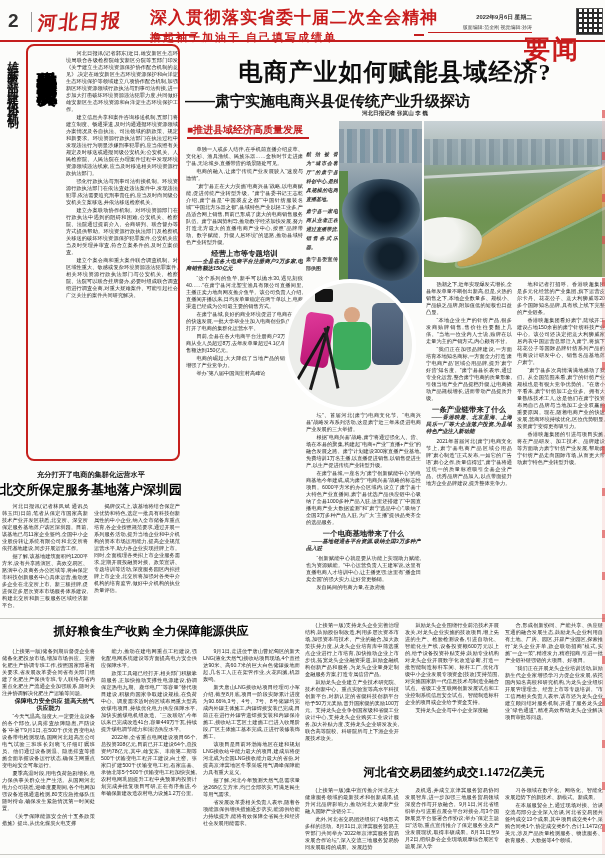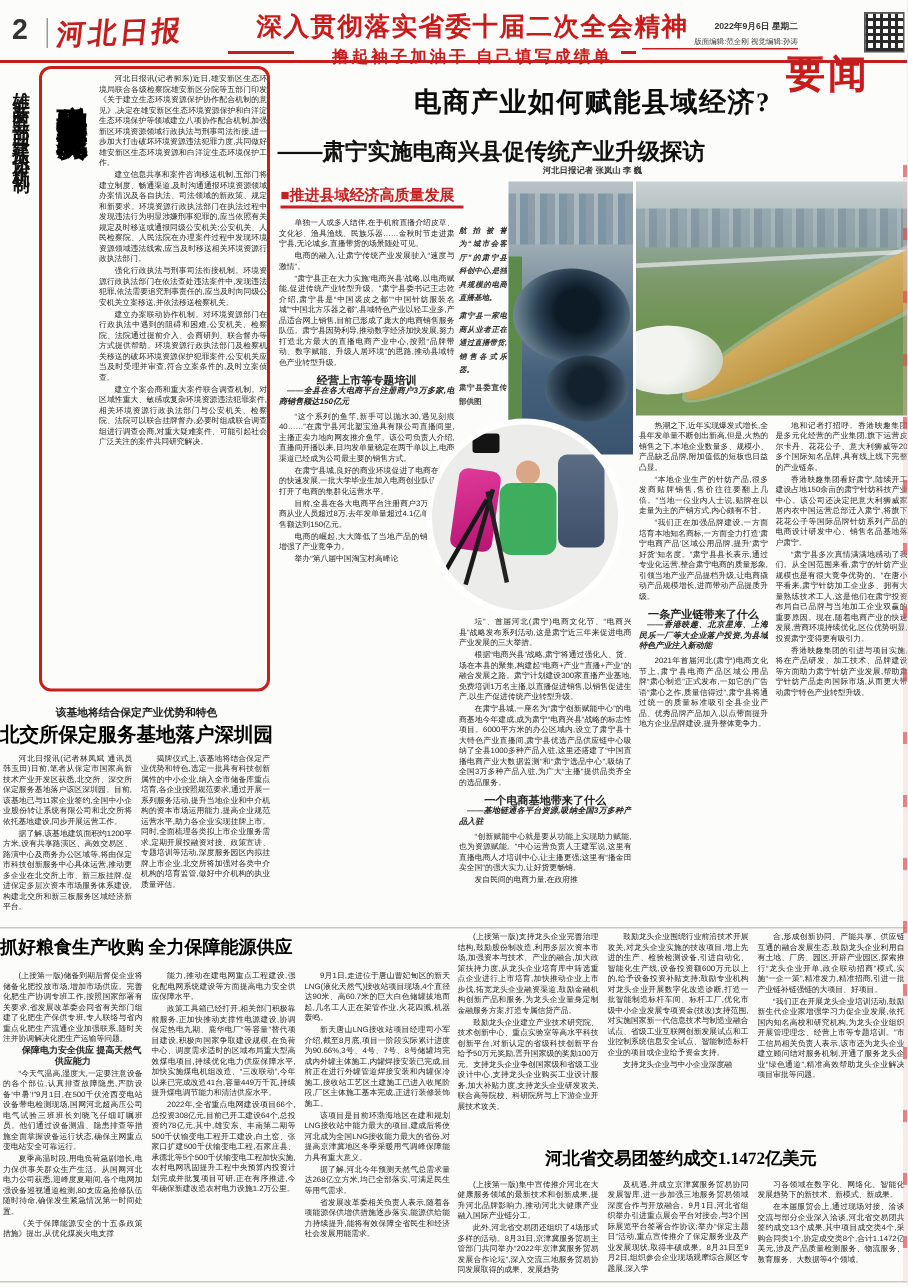--- a/index.html
+++ b/index.html
@@ -10,40 +10,40 @@
   .col{position:absolute;overflow:hidden;text-align:justify;font-size:5.2px;line-height:7px;color:#262626;}
   .col p{margin:0 0 1px;text-indent:2em;}
   .vert{writing-mode:vertical-rl;text-orientation:upright;}
   .rule{position:absolute;background:#c41e1e;}
   .grayrule{position:absolute;background:#c9c9c4;}
   
   .pagenum{left:8px;top:10px;font-size:19px;font-weight:bold;color:#333;}
   .mastbar{left:31px;top:12px;width:1px;height:20px;background:#999;}
   .masthead{left:38px;top:9px;font-size:19px;font-weight:bold;color:#c31f1f;
             transform:skewX(-8deg) rotate(-2deg);letter-spacing:2px;}
-  .slogan{left:150px;top:6px;width:330px;text-align:center;}
+  .slogan{left:150px;top:6px;width:330px;}
   .slogan .s1{font-size:17px;font-weight:bold;color:#c81c1c;letter-spacing:1px;}
   .slogan .s2{font-size:11px;font-weight:bold;color:#c81c1c;letter-spacing:2px;margin-top:1px;}
   .dateblock{left:428px;top:13px;width:104px;text-align:right;}
   .dateblock .d1{font-size:5.8px;font-weight:bold;color:#333;}
   .dateblock .d2{font-size:5px;color:#444;margin-top:2px;}
   .yaowen{left:524px;top:6px;font-size:26px;font-weight:bold;color:#c81c1c;letter-spacing:2px;margin-top:26px;}
   .qr{left:576px;top:8px;width:25px;height:25px;border:1px solid #555;background-color:#fff;
       background-image:repeating-linear-gradient(0deg,#2a2a2a 0 2px,transparent 2px 5px),
                        repeating-linear-gradient(90deg,#2a2a2a 0 2px,transparent 2px 5px);}
   
   .lead-kicker{left:5px;top:52px;height:402px;font-size:11.5px;font-weight:bold;letter-spacing:4px;color:#111;}
   .lead-frame{left:26px;top:44px;width:154px;height:417px;border:2.5px solid #c6201d;border-radius:8px;box-sizing:border-box;}
   .lead-headline{left:33px;top:54px;height:398px;font-size:20.5px;font-weight:bold;color:#000;letter-spacing:1px;}
   .lead-body{left:66px;top:50px;width:112px;height:405px;}
   
   .bj-kicker{left:0;top:470px;width:182px;text-align:center;font-size:7.2px;font-weight:bold;color:#222;}
   .bj-headline{left:0;top:481px;width:182px;text-align:right;font-size:13px;font-weight:bold;color:#000;}
   
-  .ec-headline{left:185px;top:56px;width:420px;text-align:center;font-size:18px;font-weight:bold;color:#0d0d0d;letter-spacing:1px;}
+  .ec-headline{left:185px;top:56px;width:420px;text-align:center;font-size:24px;font-weight:bold;color:#0d0d0d;letter-spacing:1px;}
   .ec-sub{left:185px;top:92px;width:420px;text-align:left;font-size:15px;font-weight:bold;color:#111;}
   .ec-byline{left:185px;top:110px;width:420px;text-align:center;font-size:5.6px;font-weight:bold;color:#333;}
   .ec-topic{left:187px;top:123px;font-size:10px;font-weight:bold;color:#c42222;}
   .ec-topic-rule{left:187px;top:137px;width:122px;height:1.6px;background:#c42222;}
   .subhd{margin:4px 0 3px;}
   .subhd .t{text-align:center;font-size:7.4px;font-weight:bold;text-indent:0;margin:0 0 1px;}
   .subhd .d{font-size:5.4px;font-weight:bold;font-style:italic;text-indent:1em;margin:0;line-height:7px;}
   .caption{left:306px;top:150px;width:32px;height:152px;overflow:hidden;font-size:5px;line-height:9px;
            font-weight:bold;font-style:italic;color:#333;text-align:justify;}
   .caption p{margin:0 0 3px;text-indent:0;}
@@ -74,21 +74,21 @@
   .pc-body{position:absolute;left:45px;top:39px;width:38px;height:48px;border-radius:8px;background:#3ead5e;}
   .pc-item1{position:absolute;left:15px;top:30px;width:28px;height:54px;border-radius:6px;
             background:linear-gradient(160deg,#e03a9a,#b81372);transform:rotate(8deg);}
   .pc-item2{position:absolute;left:84px;top:20px;width:31px;height:62px;border-radius:6px;
             background:linear-gradient(180deg,#5a6d85,#3f516a);}
   .pc-leg1{position:absolute;left:30px;top:42px;width:3px;height:66px;background:#1b1b1b;transform:rotate(16deg);}
   .pc-leg2{position:absolute;left:42px;top:44px;width:3px;height:62px;background:#222;transform:rotate(-12deg);}
   .pc-leg3{position:absolute;left:20px;top:46px;width:3px;height:60px;background:#161616;transform:rotate(30deg);}
   .pc-cam{position:absolute;left:27px;top:6px;width:18px;height:13px;border-radius:2px;background:#141414;}
   
-  .grain-headline{left:0;top:623px;width:302px;font-size:12px;font-weight:bold;color:#000;}
+  .grain-headline{left:0;top:623px;width:302px;text-align:center;font-size:12px;font-weight:bold;color:#000;}
   .trade-headline{left:303px;top:765px;width:302px;text-align:center;font-size:11.5px;font-weight:bold;color:#000;}
   .gsub{text-align:center;font-weight:bold;font-size:6px;text-indent:0;margin:3px 0;}
   .regmarks{position:absolute;right:0;top:110px;width:3px;height:744px;
             background:repeating-linear-gradient(180deg,rgba(222,90,90,.75) 0 8px,rgba(246,190,190,.3) 8px 42px);}
 </style>
 </head>
 <body>
 
 <div class="page">
 
@@ -114,21 +114,21 @@
   <div class="abs lead-frame"></div>
   <div class="abs lead-headline vert serif">联手保护新区和白洋淀生态环境及资源</div>
   <div class="col lead-body">
       <p>河北日报讯(记者郭东)近日,雄安新区生态环境局联合各级检察院雄安新区分院等五部门印发《关于建立生态环境资源保护协作配合机制的意见》,决定在雄安新区生态环境资源保护和白洋淀生态环境保护等领域建立八项协作配合机制,加强新区环境资源领域行政执法与刑事司法衔接,进一步加大打击破坏环境资源违法犯罪力度,共同做好雄安新区生态环境资源和白洋淀生态环境保护工作。</p>
       <p>建立信息共享和案件咨询移送机制,五部门将建立制度、畅通渠道,及时沟通通报环境资源领域办案情况及各自执法、司法领域的新政策、规定和新要求。环境资源行政执法部门在执法过程中发现违法行为明显涉嫌刑事犯罪的,应当依照有关规定及时移送或通报同级公安机关;公安机关、人民检察院、人民法院在办理案件过程中发现环境资源领域违法线索,应当及时移送相关环境资源行政执法部门。</p>
       <p>强化行政执法与刑事司法衔接机制。环境资源行政执法部门在依法查处违法案件中,发现违法犯罪,依法需要追究刑事责任的,应当及时向同级公安机关立案移送,并依法移送检察机关。</p>
       <p>建立办案联动协作机制。对环境资源部门在行政执法中遇到的阻碍和困难,公安机关、检察院、法院通过提前介入、会商研判、联合督办等方式提供帮助。环境资源行政执法部门及检察机关移送的破坏环境资源保护犯罪案件,公安机关应当及时受理并审查,符合立案条件的,及时立案侦查。</p>
       <p>建立个案会商和重大案件联合调查机制。对区域性重大、敏感或复杂环境资源违法犯罪案件,相关环境资源行政执法部门与公安机关、检察院、法院可以联合挂牌督办,必要时组成联合调查组进行调查会商,对重大疑难案件、可能引起社会广泛关注的案件共同研究解决。</p>
     </div>
 
-  <div class="abs bj-kicker">该基地将结合保定产业优势和特色</div>
+  <div class="abs bj-kicker">充分打开了电商的集群化运营水平</div>
   <div class="abs bj-headline serif">北交所保定服务基地落户深圳园</div>
   <div class="col" style="left:2px;top:503px;width:86px;height:112px;">
       <p>河北日报讯(记者林凤斌 通讯员韩玉田)日前,笔者从保定市国家高新技术产业开发区获悉,北交所、深交所保定服务基地落户该区深圳园。目前,该基地已与11家企业签约,全国中小企业股份转让系统有限公司和北交所将依托基地建设,同步开展运营工作。</p>
       <p>据了解,该基地建筑面积约1200平方米,设有共享路演区、高效交易区、路演中心及商务办公区域等,将由保定市科技创新服务中心具体运营,推动更多企业在北交所上市、新三板挂牌,促进保定多层次资本市场服务体系建设,构建北交所和新三板服务区域经济新平台。</p>
     </div>
   <div class="col" style="left:94px;top:503px;width:86px;height:112px;">
       <p>揭牌仪式上,该基地将结合保定产业优势和特色,选定一批具有科技创新属性的中小企业,纳入全市储备库重点培育,各企业按照规范要求,通过开展一系列服务活动,提升当地企业和中介机构的资本市场运用能力,提高企业规范运营水平,助力各企业实现挂牌上市。同时,全面梳理各类拟上市企业服务需求,定期开展投融资对接、政策宣讲、专题培训等活动,深度服务园区内拟挂牌上市企业,北交所将加强对各类中介机构的培育监管,做好中介机构的执业质量评估。</p>
     </div>
 
   <div class="abs ec-headline serif">电商产业如何赋能县域经济?</div>

